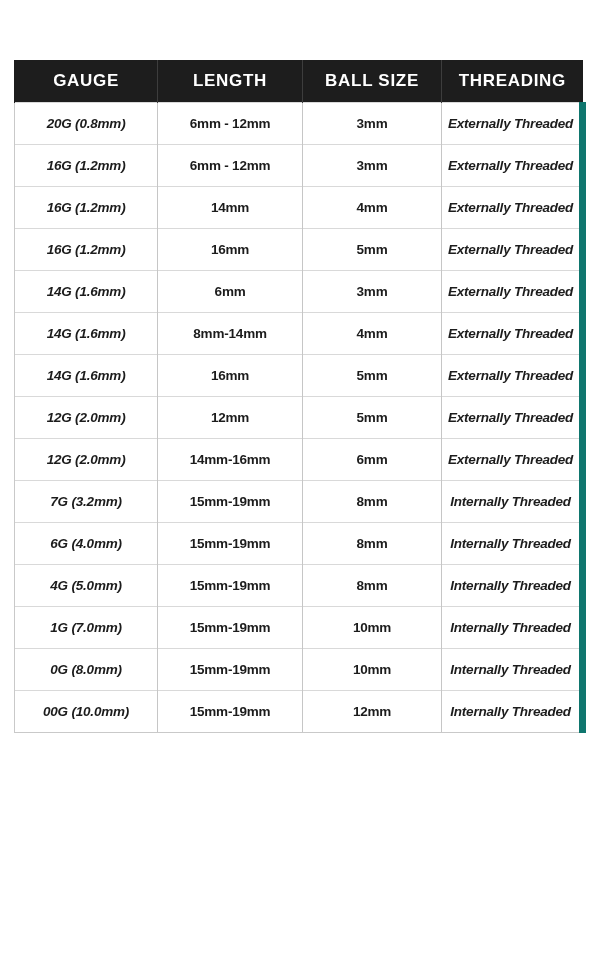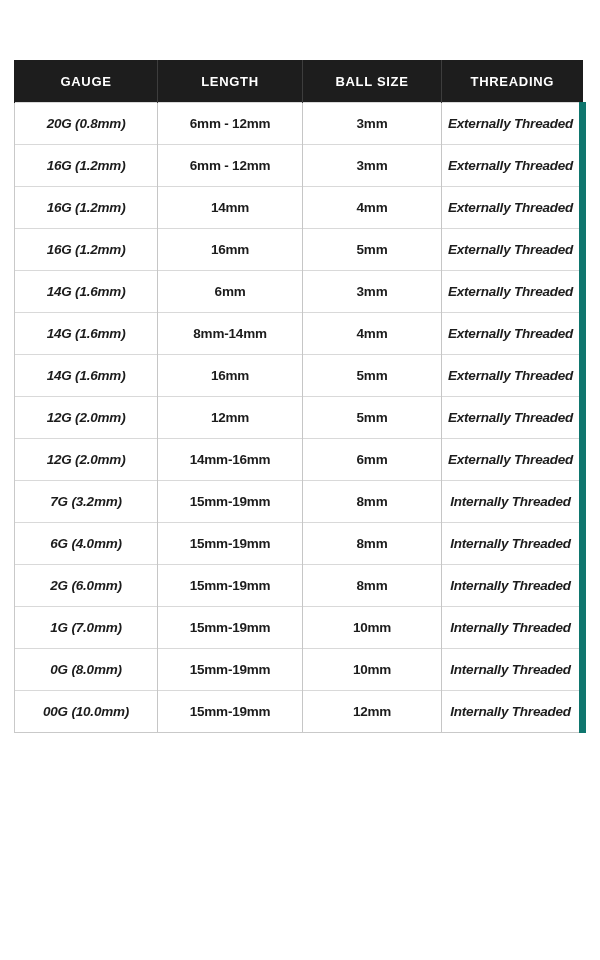--- a/index.html
+++ b/index.html
@@ -29,21 +29,21 @@
     table-layout: fixed;
   }
   table.size-chart col.c1 { width: 25.2%; }
   table.size-chart col.c2 { width: 25.5%; }
   table.size-chart col.c3 { width: 24.5%; }
   table.size-chart col.c4 { width: 24.8%; }
 
   table.size-chart thead th {
     background: #1d1d1d;
     color: #ffffff;
-    font-size: 13px;
+    font-size: 17px;
     font-weight: 700;
     letter-spacing: 0.7px;
     height: 42px;
     text-align: center;
     vertical-align: middle;
     border: none;
     border-left: 1px solid #3d3d3d;
     padding: 0 2px;
   }
   table.size-chart thead th:first-child {
@@ -156,21 +156,21 @@
             <td>8mm</td>
             <td>Internally Threaded</td>
           </tr>
           <tr>
             <td>6G (4.0mm)</td>
             <td>15mm-19mm</td>
             <td>8mm</td>
             <td>Internally Threaded</td>
           </tr>
           <tr>
-            <td>2G (6.0mm)</td>
+            <td>4G (5.0mm)</td>
             <td>15mm-19mm</td>
             <td>8mm</td>
             <td>Internally Threaded</td>
           </tr>
           <tr>
             <td>1G (7.0mm)</td>
             <td>15mm-19mm</td>
             <td>10mm</td>
             <td>Internally Threaded</td>
           </tr>

